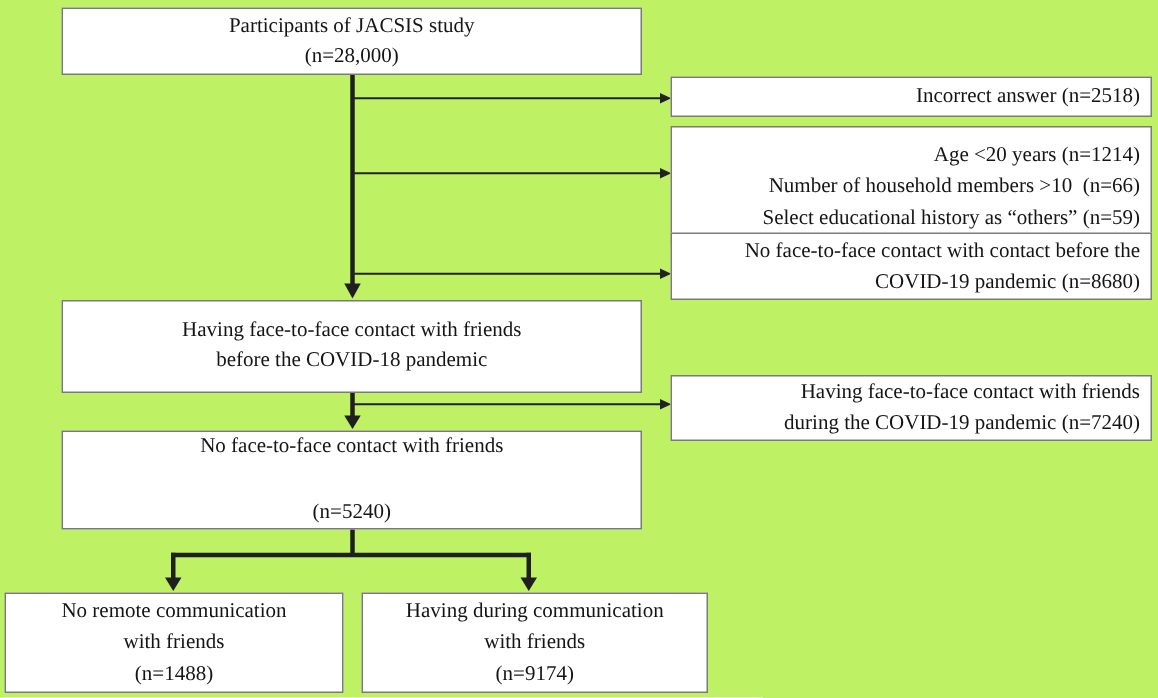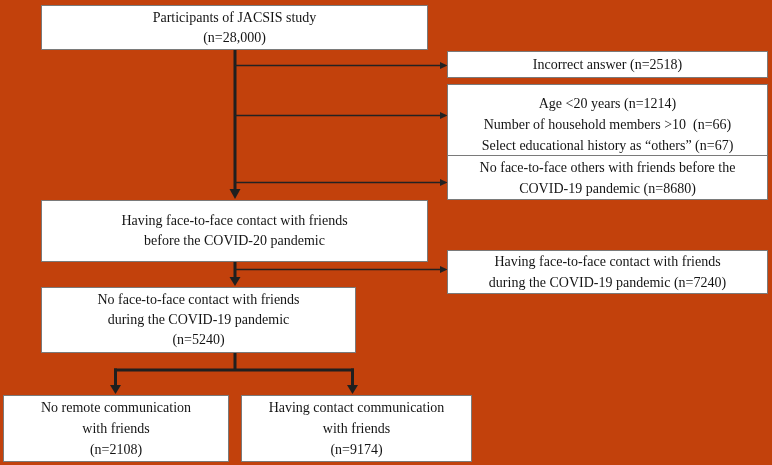--- a/index.html
+++ b/index.html
@@ -1,47 +1,47 @@
 <!DOCTYPE html>
 <html><head>
 <meta charset="utf-8">
 <style>
   html,body { margin:0; padding:0; background:#ffffff; }
   #canvas {
     position: relative;
     width: 772px;
     height: 465px;
-    background: #c2410c;
+    background: #bef264;
     font-family: "Liberation Serif", "DejaVu Serif", serif;
     color: #141414;
     overflow: hidden;
   }
   .box {
     position: absolute;
     box-sizing: border-box;
     border: 1px solid #7a7a7a;
     background: #ffffff;
     display: flex;
     flex-direction: column;
     justify-content: center;
   }
   .box .line {
     white-space: pre;
     font-size: 14px;
     line-height: 20px;
   }
   .box.center .line { text-align: center; }
   .box.leftalign { padding: 2px 7px; }
-  .box.leftalign .line { text-align: center; line-height: 21px; }
+  .box.leftalign .line { text-align: right; line-height: 21px; }
   .box.bottom .line { line-height: 21px; }
 
   
   #box-participants   { left: 41px;  top: 5px;   width: 387px; height: 45px; }
   #box-f2f-before     { left: 41px;  top: 200px; width: 387px; height: 62px; }
-  #box-no-f2f-during  { left: 41px;  top: 287px; width: 315px; height: 66px; }
+  #box-no-f2f-during  { left: 41px;  top: 287px; width: 387px; height: 66px; justify-content: space-between; }
 
   
   #box-excl-incorrect     { left: 447px; top: 51px;  width: 321px; height: 27px; }
   #box-excl-criteria      { left: 447px; top: 84px;  width: 321px; height: 80px; }
   #box-excl-no-f2f-before { left: 447px; top: 155px; width: 321px; height: 45px; }
   #box-excl-f2f-during    { left: 447px; top: 250px; width: 321px; height: 44px; }
 
   
   #box-no-remote     { left: 3px;   top: 395px; width: 226px; height: 67px; }
   #box-having-remote { left: 241px; top: 395px; width: 231px; height: 67px; }
@@ -101,49 +101,48 @@
     <div class="line">(n=28,000)</div>
   </div>
 
   <div class="box leftalign" id="box-excl-incorrect">
     <div class="line">Incorrect answer (n=2518)</div>
   </div>
 
   <div class="box leftalign" id="box-excl-criteria">
     <div class="line">Age &lt;20 years (n=1214)</div>
     <div class="line">Number of household members &gt;10  (n=66)</div>
-    <div class="line">Select educational history as “others” (n=67)</div>
+    <div class="line">Select educational history as “others” (n=59)</div>
   </div>
 
   <div class="box leftalign" id="box-excl-no-f2f-before">
-    <div class="line">No face-to-face others with friends before the</div>
+    <div class="line">No face-to-face contact with contact before the</div>
     <div class="line">COVID-19 pandemic (n=8680)</div>
   </div>
 
   <div class="box center" id="box-f2f-before">
     <div class="line">Having face-to-face contact with friends</div>
-    <div class="line">before the COVID-20 pandemic</div>
+    <div class="line">before the COVID-18 pandemic</div>
   </div>
 
   <div class="box leftalign" id="box-excl-f2f-during">
     <div class="line">Having face-to-face contact with friends</div>
     <div class="line">during the COVID-19 pandemic (n=7240)</div>
   </div>
 
   <div class="box center" id="box-no-f2f-during">
     <div class="line">No face-to-face contact with friends</div>
-    <div class="line">during the COVID-19 pandemic</div>
     <div class="line">(n=5240)</div>
   </div>
 
   <div class="box center bottom" id="box-no-remote">
     <div class="line">No remote communication</div>
     <div class="line">with friends</div>
-    <div class="line">(n=2108)</div>
+    <div class="line">(n=1488)</div>
   </div>
 
   <div class="box center bottom" id="box-having-remote">
-    <div class="line">Having contact communication</div>
+    <div class="line">Having during communication</div>
     <div class="line">with friends</div>
     <div class="line">(n=9174)</div>
   </div>
 
 </div>
 
 </body></html>

